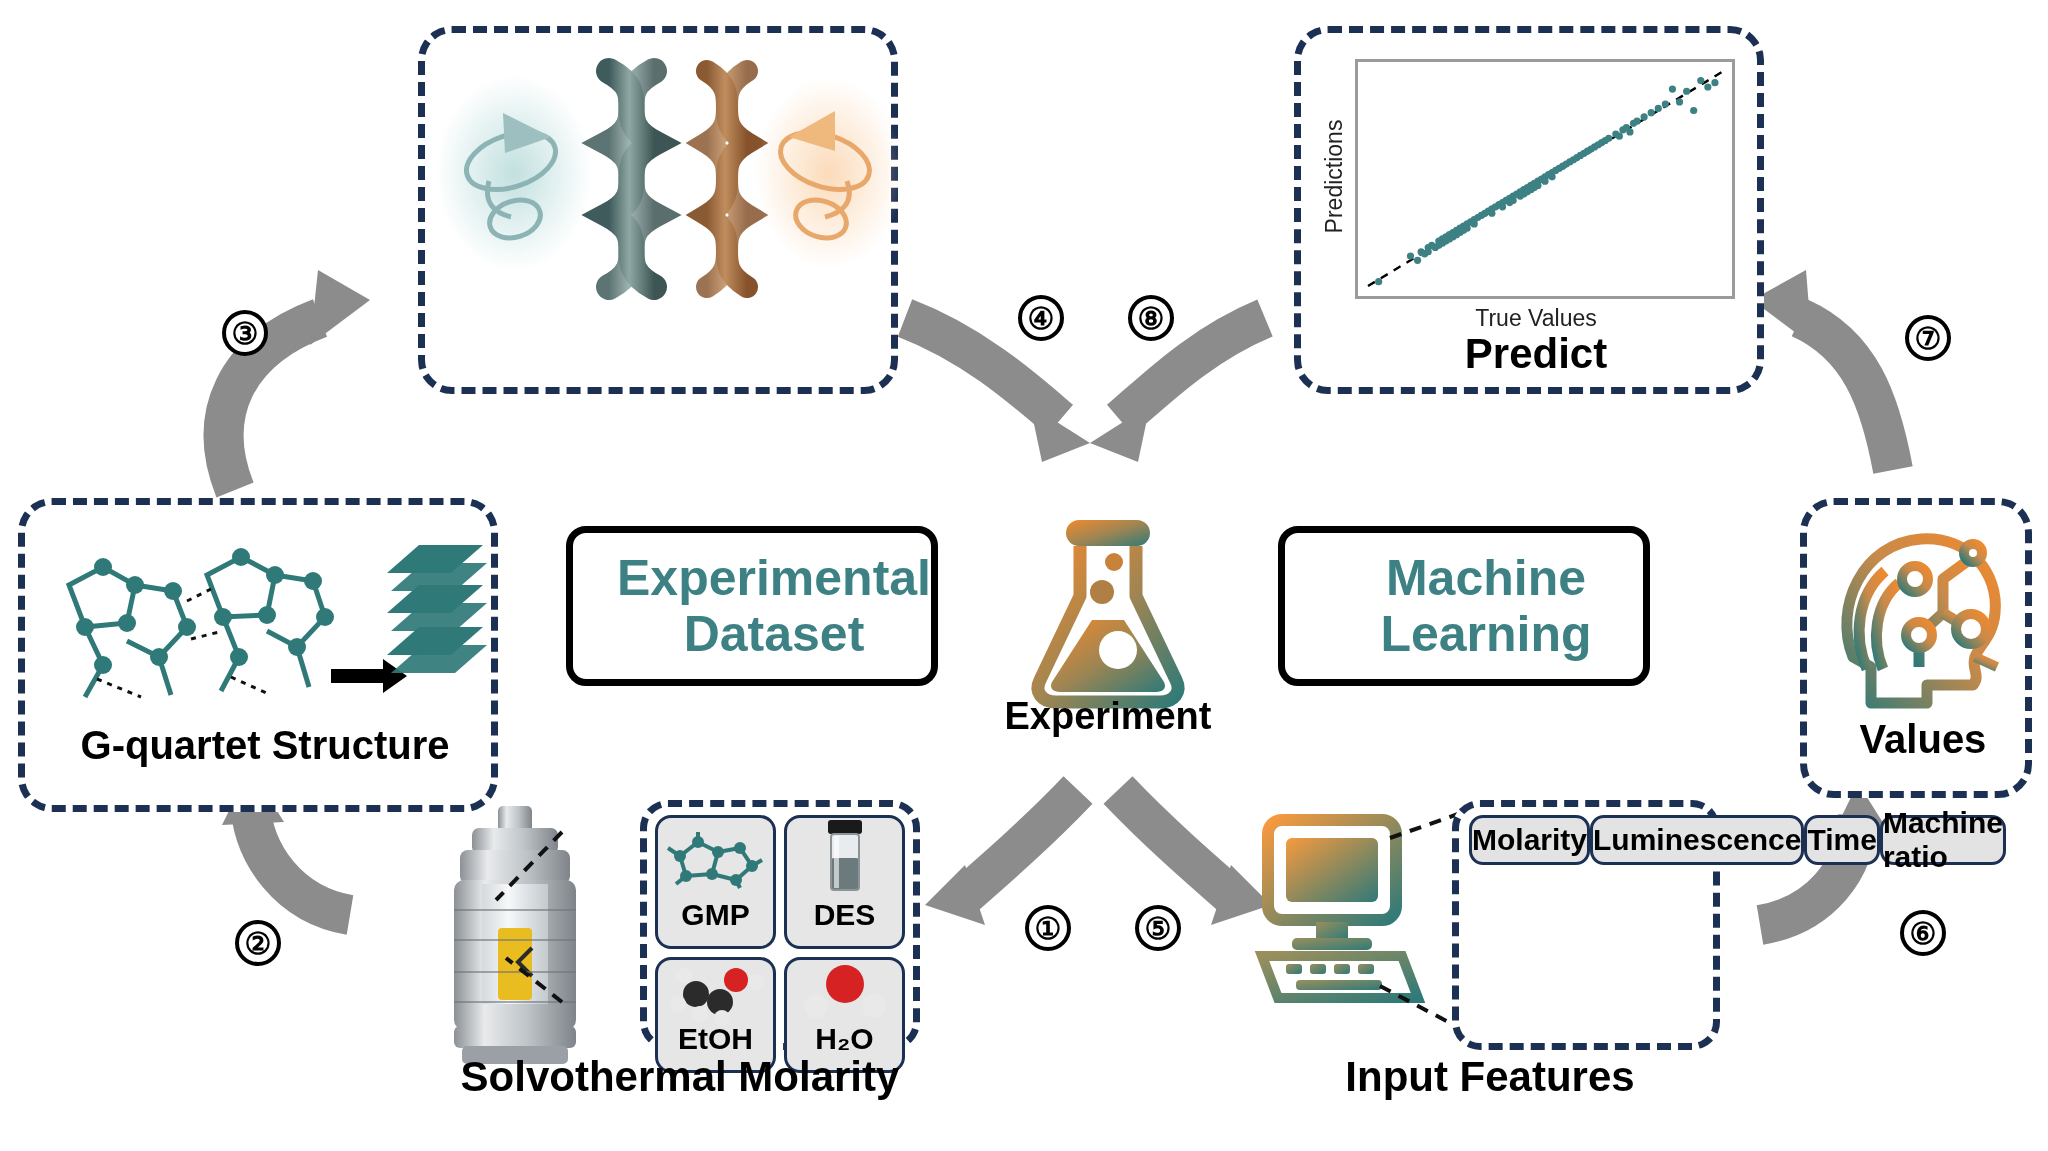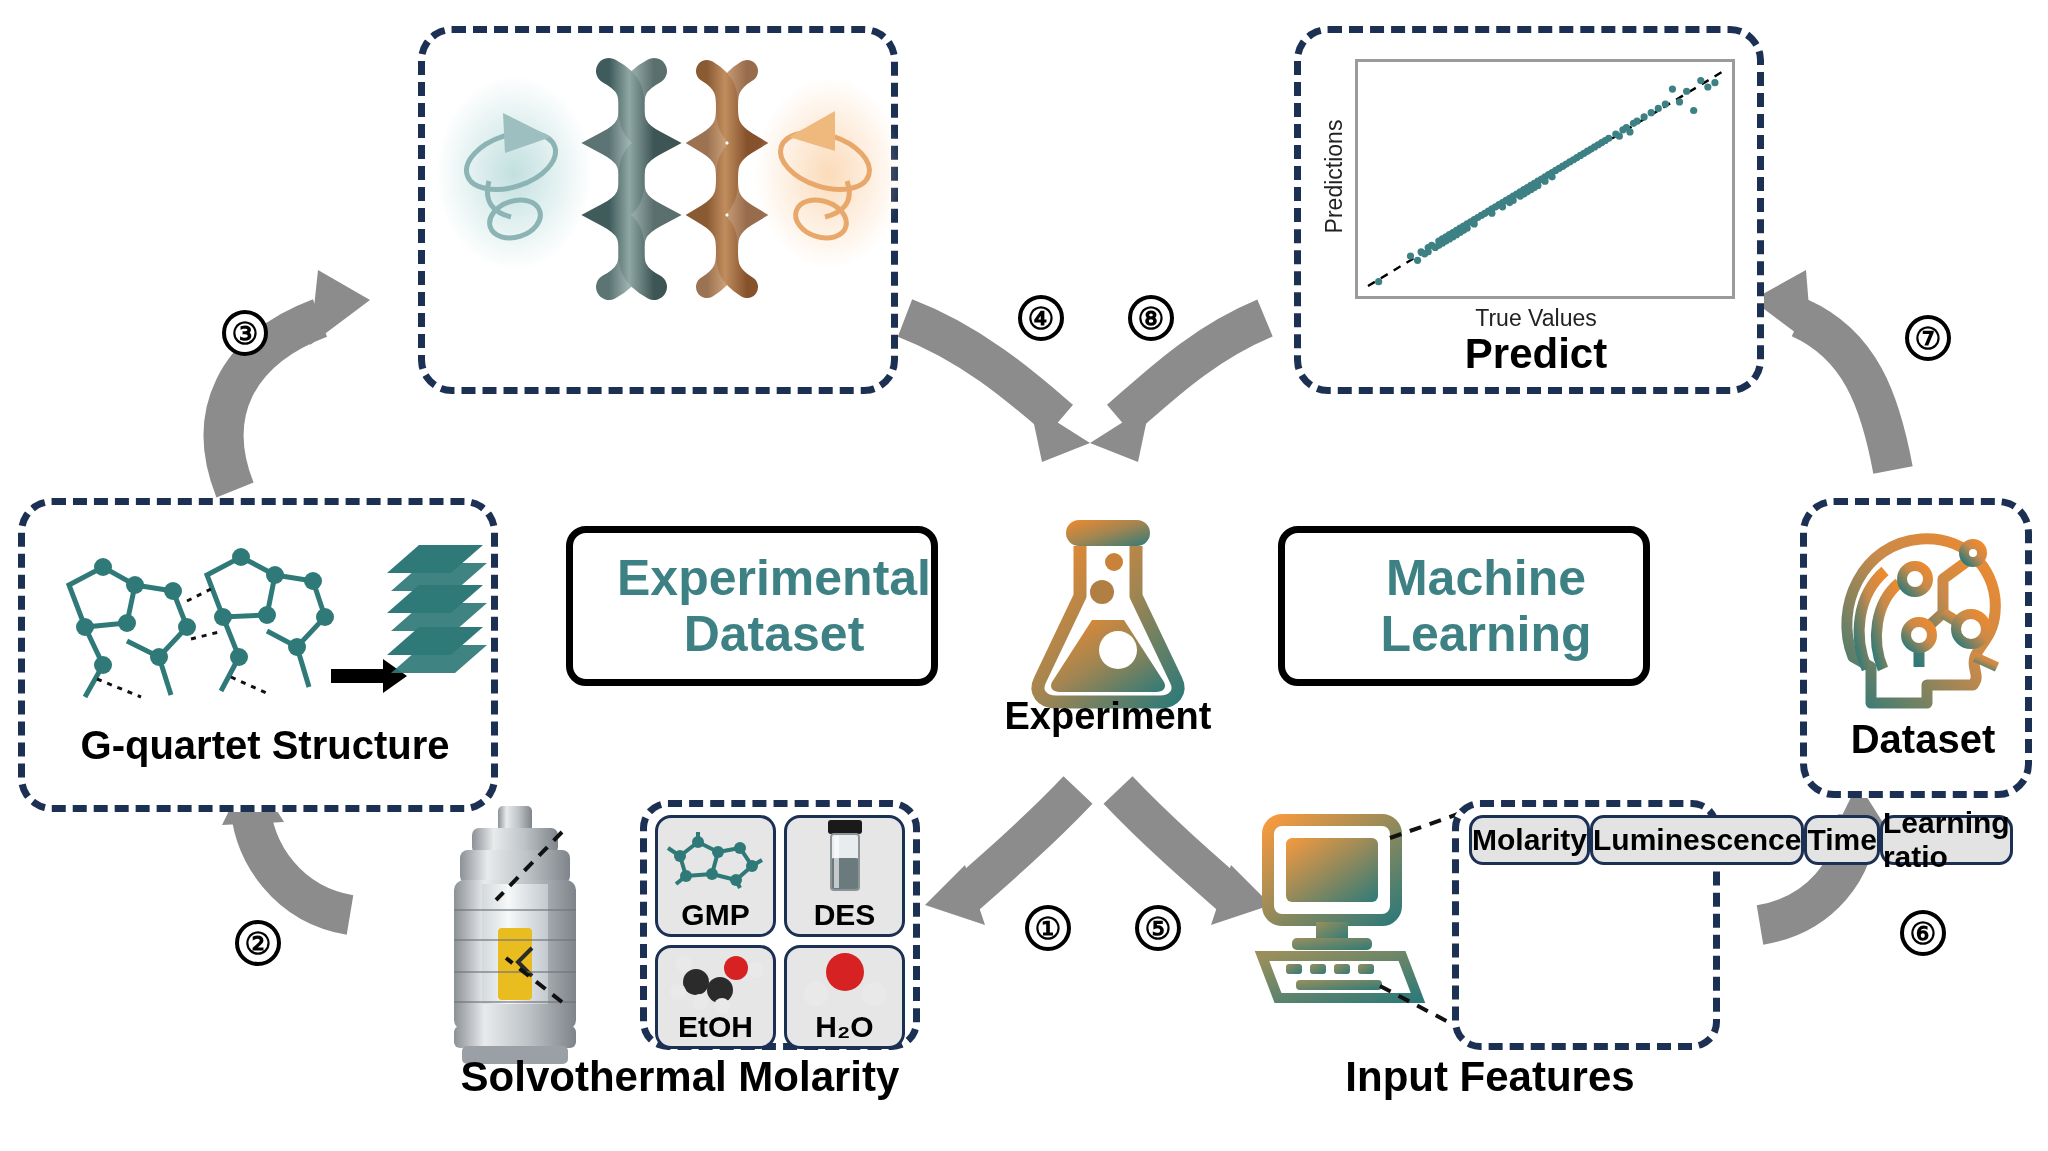--- a/index.html
+++ b/index.html
@@ -60,21 +60,21 @@
     font-weight: bold; color: #000;
   }
   .chem-card {
     background: #e6e6e6;
     border: 3px solid #1c3054;
     border-radius: 16px;
     position: relative;
     display: flex; flex-direction: column;
     align-items: center; justify-content: flex-end;
   }
-  .chem-label { font-weight: bold; font-size: 30px; color: #000; padding-bottom: 2px; }
+  .chem-label { font-weight: bold; font-size: 30px; color: #000; padding-bottom: 14px; }
   .chem-art { flex: 1; width: 100%; display:flex; align-items:center; justify-content:center; }
 
   
   .chart-frame {
     position: absolute;
     border: 3px solid #9b9b9b;
     background: #ffffff;
   }
   .axis-label {
     position: absolute; color: #222;
@@ -366,21 +366,21 @@
       <g fill="#fff" stroke="url(#headGrad)" stroke-width="10">
         <circle cx="150" cy="36" r="9"></circle>
         <circle cx="92" cy="62" r="13"></circle>
         <circle cx="96" cy="118" r="13"></circle>
         <circle cx="148" cy="112" r="15"></circle>
       </g>
       <g fill="none" stroke="url(#headGrad)" stroke-width="10">
         <path d="M152,140 L174,150"></path>
       </g>
     </svg>
-    <div class="caption" style="left:0;top:212px;width:232px;font-size:40px">Dataset</div>
+    <div class="caption" style="left:0;top:212px;width:232px;font-size:40px">Values</div>
   </div>
 
   <div class="solid-box" style="left:566px;top:526px;width:372px;height:160px;font-size:50px">Experimental
 Dataset</div>
 
   <div class="solid-box" style="left:1278px;top:526px;width:372px;height:160px;font-size:50px">Machine
 Learning</div>
 
   <div style="position:absolute;left:1018px;top:510px;width:180px;height:200px">
     <svg width="180" height="200">
@@ -550,20 +550,20 @@
         <line x1="150" y1="196" x2="226" y2="236"></line>
       </g>
     </svg>
 
     <div class="dash-panel" style="left:222px;top:10px;width:268px;height:250px;border-radius:28px">
       <div style="position:absolute;left:10px;top:8px;right:10px;bottom:8px;display:flex;
                   flex-direction:row;justify-content:space-between">
         <div class="pill" style="height:50px;font-size:30px">Molarity</div>
         <div class="pill" style="height:50px;font-size:30px">Luminescence</div>
         <div class="pill" style="height:50px;font-size:30px">Time</div>
-        <div class="pill" style="height:50px;font-size:30px">Learning ratio</div>
+        <div class="pill" style="height:50px;font-size:30px">Machine ratio</div>
       </div>
     </div>
 
     <div class="caption" style="left:-20px;top:264px;width:560px;font-size:42px">Input Features</div>
   </div>
 
 </div>
 
 </body></html>

